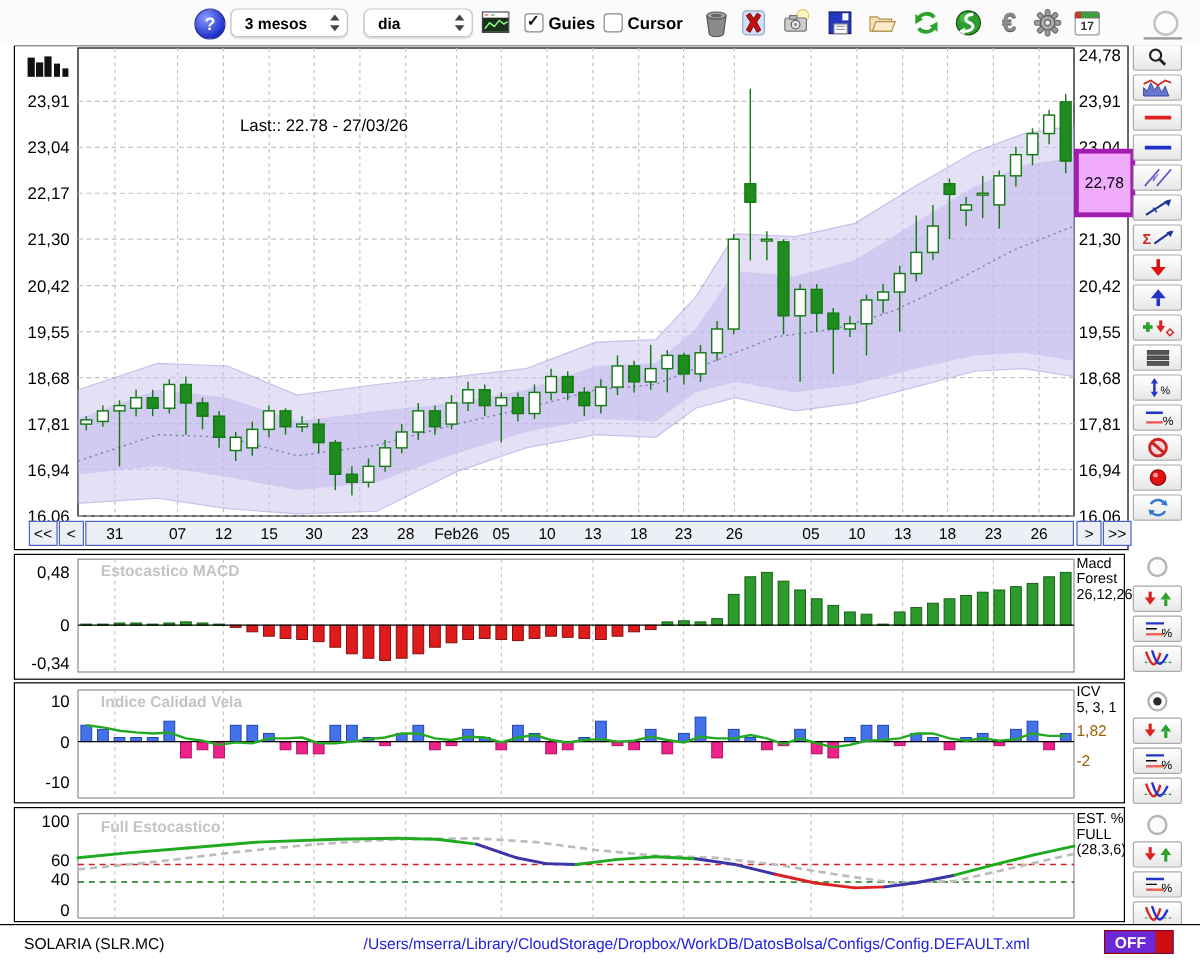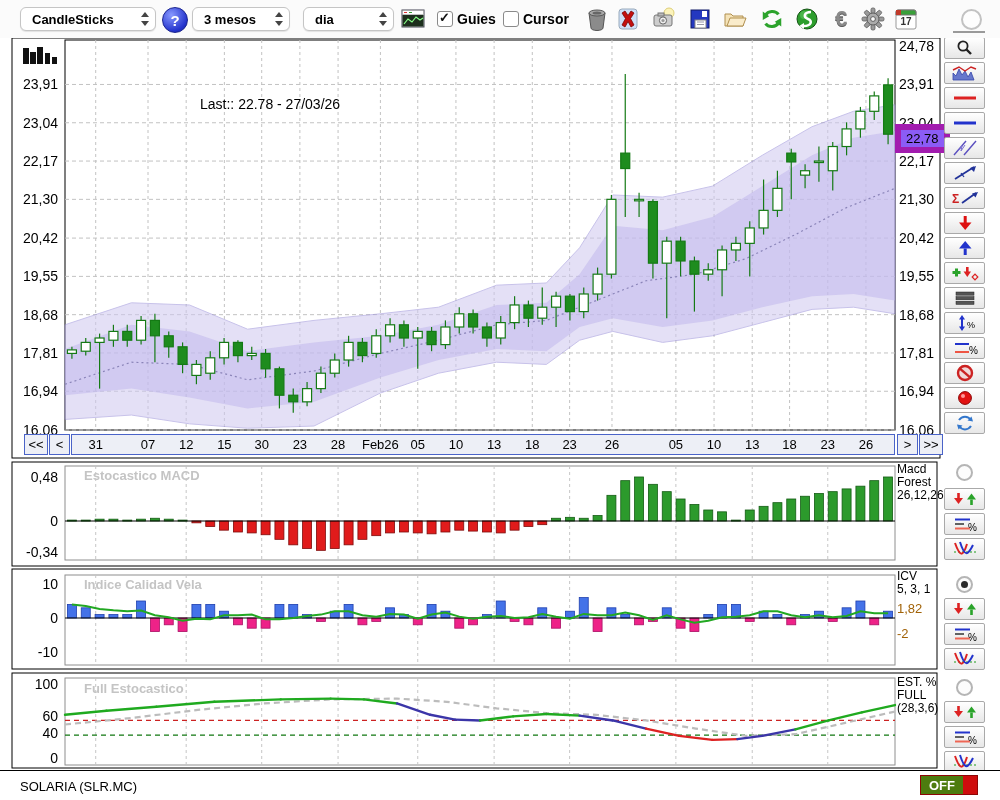--- a/index.html
+++ b/index.html
@@ -25,37 +25,37 @@
   .euro{font-size:22px;font-weight:bold;color:#8a8a8a;text-shadow:0 1px 0 #555;}
   .tradio{position:absolute;left:961px;top:9px;width:17px;height:17px;border:2px solid #c2c2c2;border-radius:50%;background:#fdfdfd;}
   .tradioline{position:absolute;left:953px;top:31px;width:32px;height:2px;background:#9a9a9a;}
   
   #cv{position:absolute;left:0;top:0;z-index:1;}
   .lastlbl{position:absolute;left:200px;top:48px;font-size:14px;z-index:2;margin-top:48px;}
   .minihist{position:absolute;left:22px;top:44px;z-index:2;}
   .ptitle{position:absolute;left:84px;color:#c4c4c4;font-size:13px;font-weight:bold;z-index:2;}
   .rlabel{position:absolute;left:897px;font-size:12px;line-height:13px;white-space:pre-line;z-index:2;}
   .bluval{position:absolute;left:897px;font-size:13px;color:#a16207;z-index:2;}
-  .ptag{position:absolute;left:895px;background:#8b5cf6;border:6px solid #a21caf;font-size:13px;
-        padding:1px 5px;z-index:3;}
+  .ptag{position:absolute;left:895px;background:#f0abfc;border:4px solid #a21caf;font-size:13px;
+        padding:17px 5px;z-index:3;}
   
   .navwrap{position:absolute;left:0;top:0;width:1000px;height:800px;z-index:2;pointer-events:none;}
   .navbox{position:absolute;top:434px;height:21px;border:1px solid #4a63c8;background:#edeff6;
           box-sizing:border-box;font-size:13px;display:flex;align-items:center;justify-content:center;pointer-events:auto;}
   .navlbl{position:absolute;top:437px;transform:translateX(-50%);font-size:13px;pointer-events:auto;}
   
   .toolbtn{position:absolute;left:944px;width:41px;height:22px;background:linear-gradient(#ffffff,#e7e7e7);
            border:1px solid #a9a9a9;border-radius:2px;display:flex;align-items:center;justify-content:center;z-index:4;box-sizing:border-box;}
   .radio{position:absolute;left:956px;width:17px;height:17px;border:2px solid #b5b5b5;border-radius:50%;background:#fcfcfc;z-index:4;box-sizing:border-box;}
   .radio.sel:after{content:"";display:block;width:7px;height:7px;border-radius:50%;background:#2b2b2b;margin:3px auto 0;}
   
   .statusbar{position:absolute;left:0;top:770px;width:1000px;height:30px;border-top:1px solid #000;background:#fff;z-index:5;}
   .sym{position:absolute;left:20px;top:8px;font-size:13px;}
   .cfgpath{position:absolute;left:303px;top:8px;font-size:13px;color:#2222dd;}
-  .offbtn{position:absolute;left:920px;top:4px;width:58px;height:20px;background:#4d7c0f;border:1px solid #8d0606;
+  .offbtn{position:absolute;left:920px;top:4px;width:58px;height:20px;background:#6d28d9;border:1px solid #8d0606;
           box-shadow:inset -14px 0 0 #cf0d0d;color:#fff;font-size:13px;font-weight:bold;
           display:flex;align-items:center;padding-left:8px;box-sizing:border-box;}
 </style>
 </head>
 <body>
 
 <svg id="cv" width="1000" height="800">
     <rect x="12" y="38" width="928" height="420" fill="none" stroke="#000"></rect>
     <rect x="12" y="462" width="925" height="104" fill="none" stroke="#000"></rect>
     <rect x="12" y="569" width="925" height="100" fill="none" stroke="#000"></rect>
@@ -423,24 +423,20 @@
     <line x1="795.4" y1="729.36" x2="828.6" y2="720.45" stroke="#1faa1f" stroke-width="2.4" stroke-linecap="round"></line>
     <line x1="828.6" y1="720.45" x2="861.8" y2="712.35" stroke="#1faa1f" stroke-width="2.4" stroke-linecap="round"></line>
     <line x1="861.8" y1="712.35" x2="895" y2="705.06" stroke="#1faa1f" stroke-width="2.4" stroke-linecap="round"></line>
     <text x="58" y="689" text-anchor="end" font-size="14" fill="#000" font-family="Liberation Sans,sans-serif">100</text>
     <text x="58" y="721.4" text-anchor="end" font-size="14" fill="#000" font-family="Liberation Sans,sans-serif">60</text>
     <text x="58" y="737.6" text-anchor="end" font-size="14" fill="#000" font-family="Liberation Sans,sans-serif">40</text>
     <text x="58" y="763" text-anchor="end" font-size="14" fill="#000" font-family="Liberation Sans,sans-serif">0</text>
   </svg>
 
 <div class="toolbar">
-  <div class="select" style="left:20px;width:136px;">
-    <span>CandleSticks</span>
-    <span class="chev"></span>
-  </div>
   <div class="helpbtn">
       <span>?</span>
     </div>
   <div class="select" style="left:192px;width:98px;">
     <span>3 mesos</span>
     <span class="chev"></span>
   </div>
   <div class="select" style="left:303px;width:91px;">
     <span>dia</span>
     <span class="chev"></span>
@@ -778,14 +774,15 @@
     <svg width="26" height="18" viewBox="0 0 26 18">
       <line x1="2" y1="12" x2="24" y2="12" stroke="#1a9a1a" stroke-width="1" stroke-dasharray="2,2"></line>
       <path d="M3,3 C8,17 11,17 15,4" fill="none" stroke="#dd2222" stroke-width="2"></path>
       <path d="M8,2 C13,18 16,15 21,5" fill="none" stroke="#2233cc" stroke-width="2"></path>
     </svg>
   </div>
 </div>
 
 <div class="statusbar">
   <span class="sym">SOLARIA (SLR.MC)</span>
+  <span class="cfgpath">/Users/mserra/Library/CloudStorage/Dropbox/WorkDB/DatosBolsa/Configs/Config.DEFAULT.xml</span>
   <div class="offbtn">OFF</div>
 </div>
 
 </body></html>

